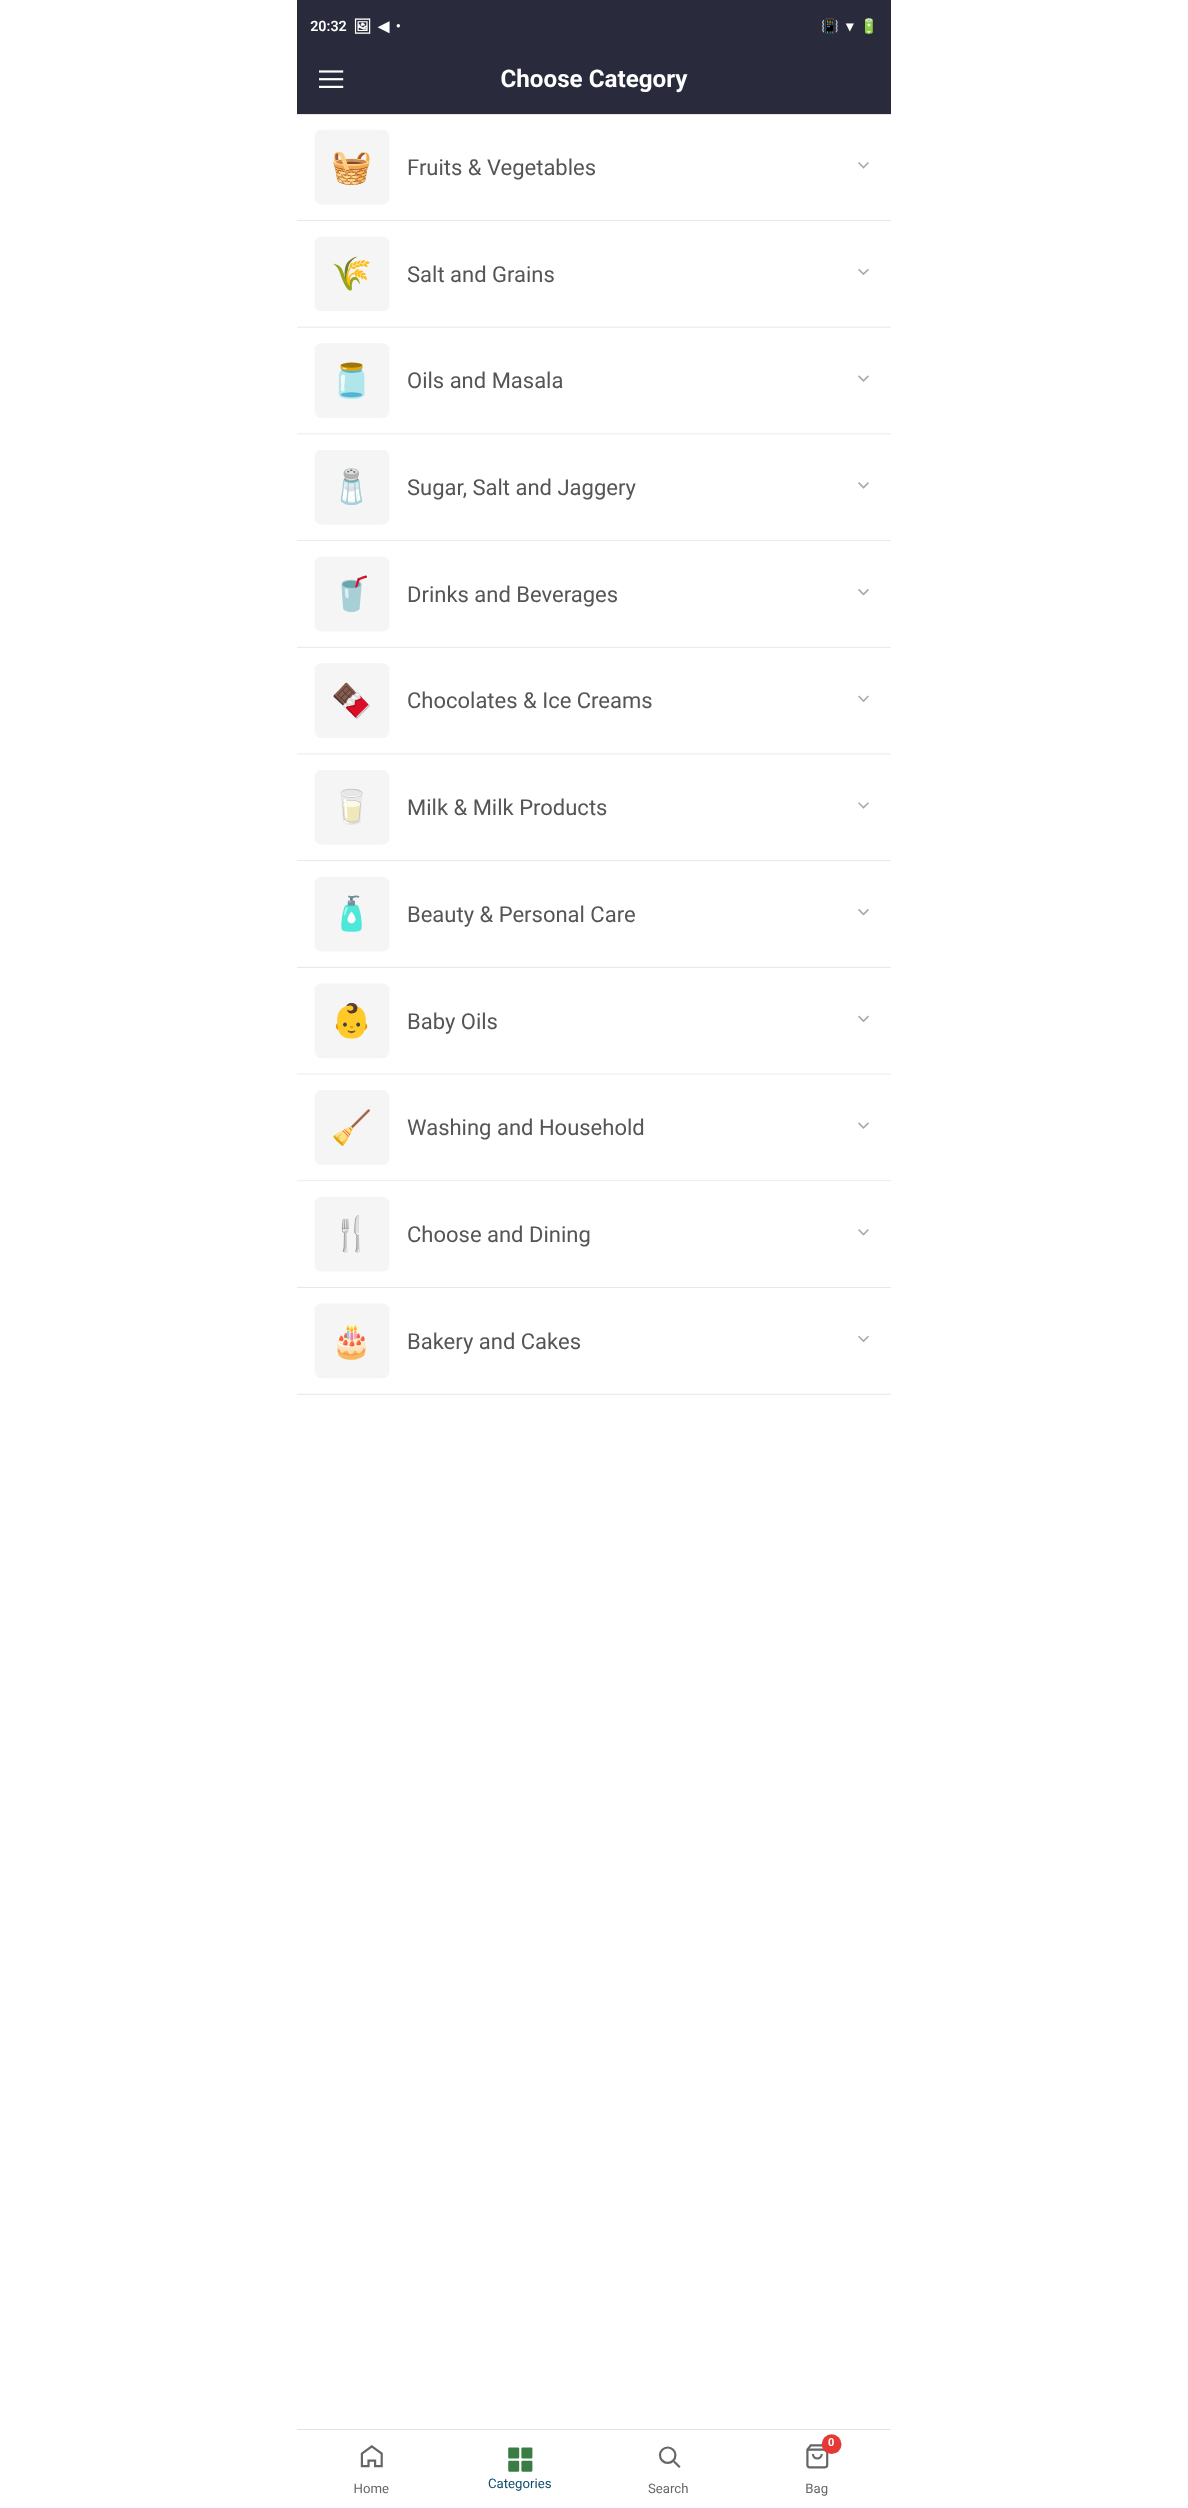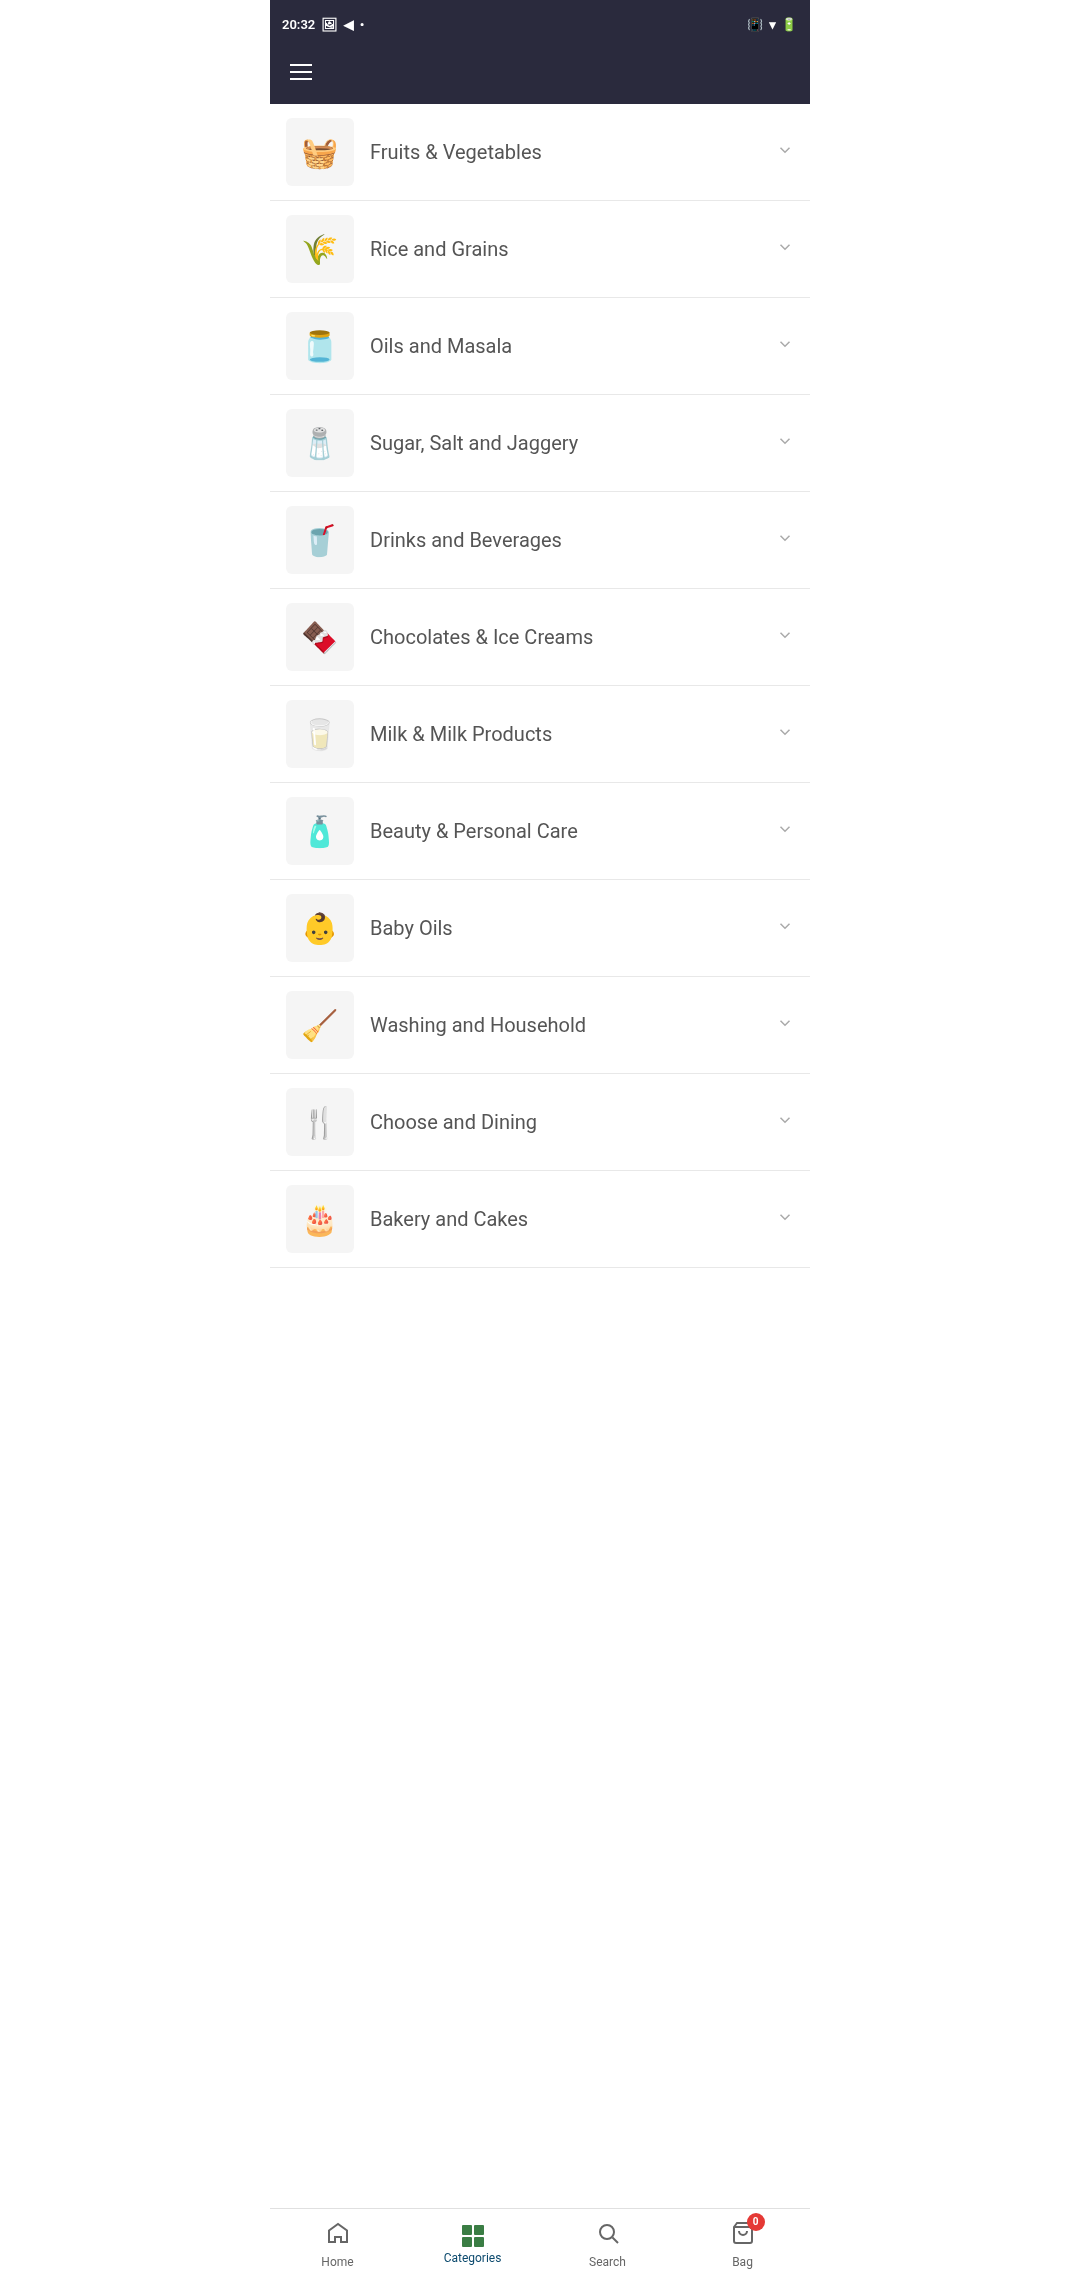--- a/index.html
+++ b/index.html
@@ -227,33 +227,34 @@
     <span>🔋</span>
   </div>
 </div>
 
 <div class="header">
   <div class="hamburger-icon">
     <span></span>
     <span></span>
     <span></span>
   </div>
+  <div class="header-title">Choose Category</div>
 </div>
 
 <div class="category-list">
 <div class="category-item">
       <div class="cat-img">🧺</div>
       <span class="category-name">Fruits &amp; Vegetables</span>
       <span class="chevron-icon"><svg width="18" height="18" viewBox="0 0 24 24" fill="none" stroke="#aaa" stroke-width="2">
           <polyline points="6 9 12 15 18 9"></polyline>
         </svg></span>
     </div>
     <div class="category-item">
       <div class="cat-img">🌾</div>
-      <span class="category-name">Rice and Grains</span>
+      <span class="category-name">Salt and Grains</span>
       <span class="chevron-icon"><svg width="18" height="18" viewBox="0 0 24 24" fill="none" stroke="#aaa" stroke-width="2">
           <polyline points="6 9 12 15 18 9"></polyline>
         </svg></span>
     </div>
     <div class="category-item">
       <div class="cat-img">🫙</div>
       <span class="category-name">Oils and Masala</span>
       <span class="chevron-icon"><svg width="18" height="18" viewBox="0 0 24 24" fill="none" stroke="#aaa" stroke-width="2">
           <polyline points="6 9 12 15 18 9"></polyline>
         </svg></span>

